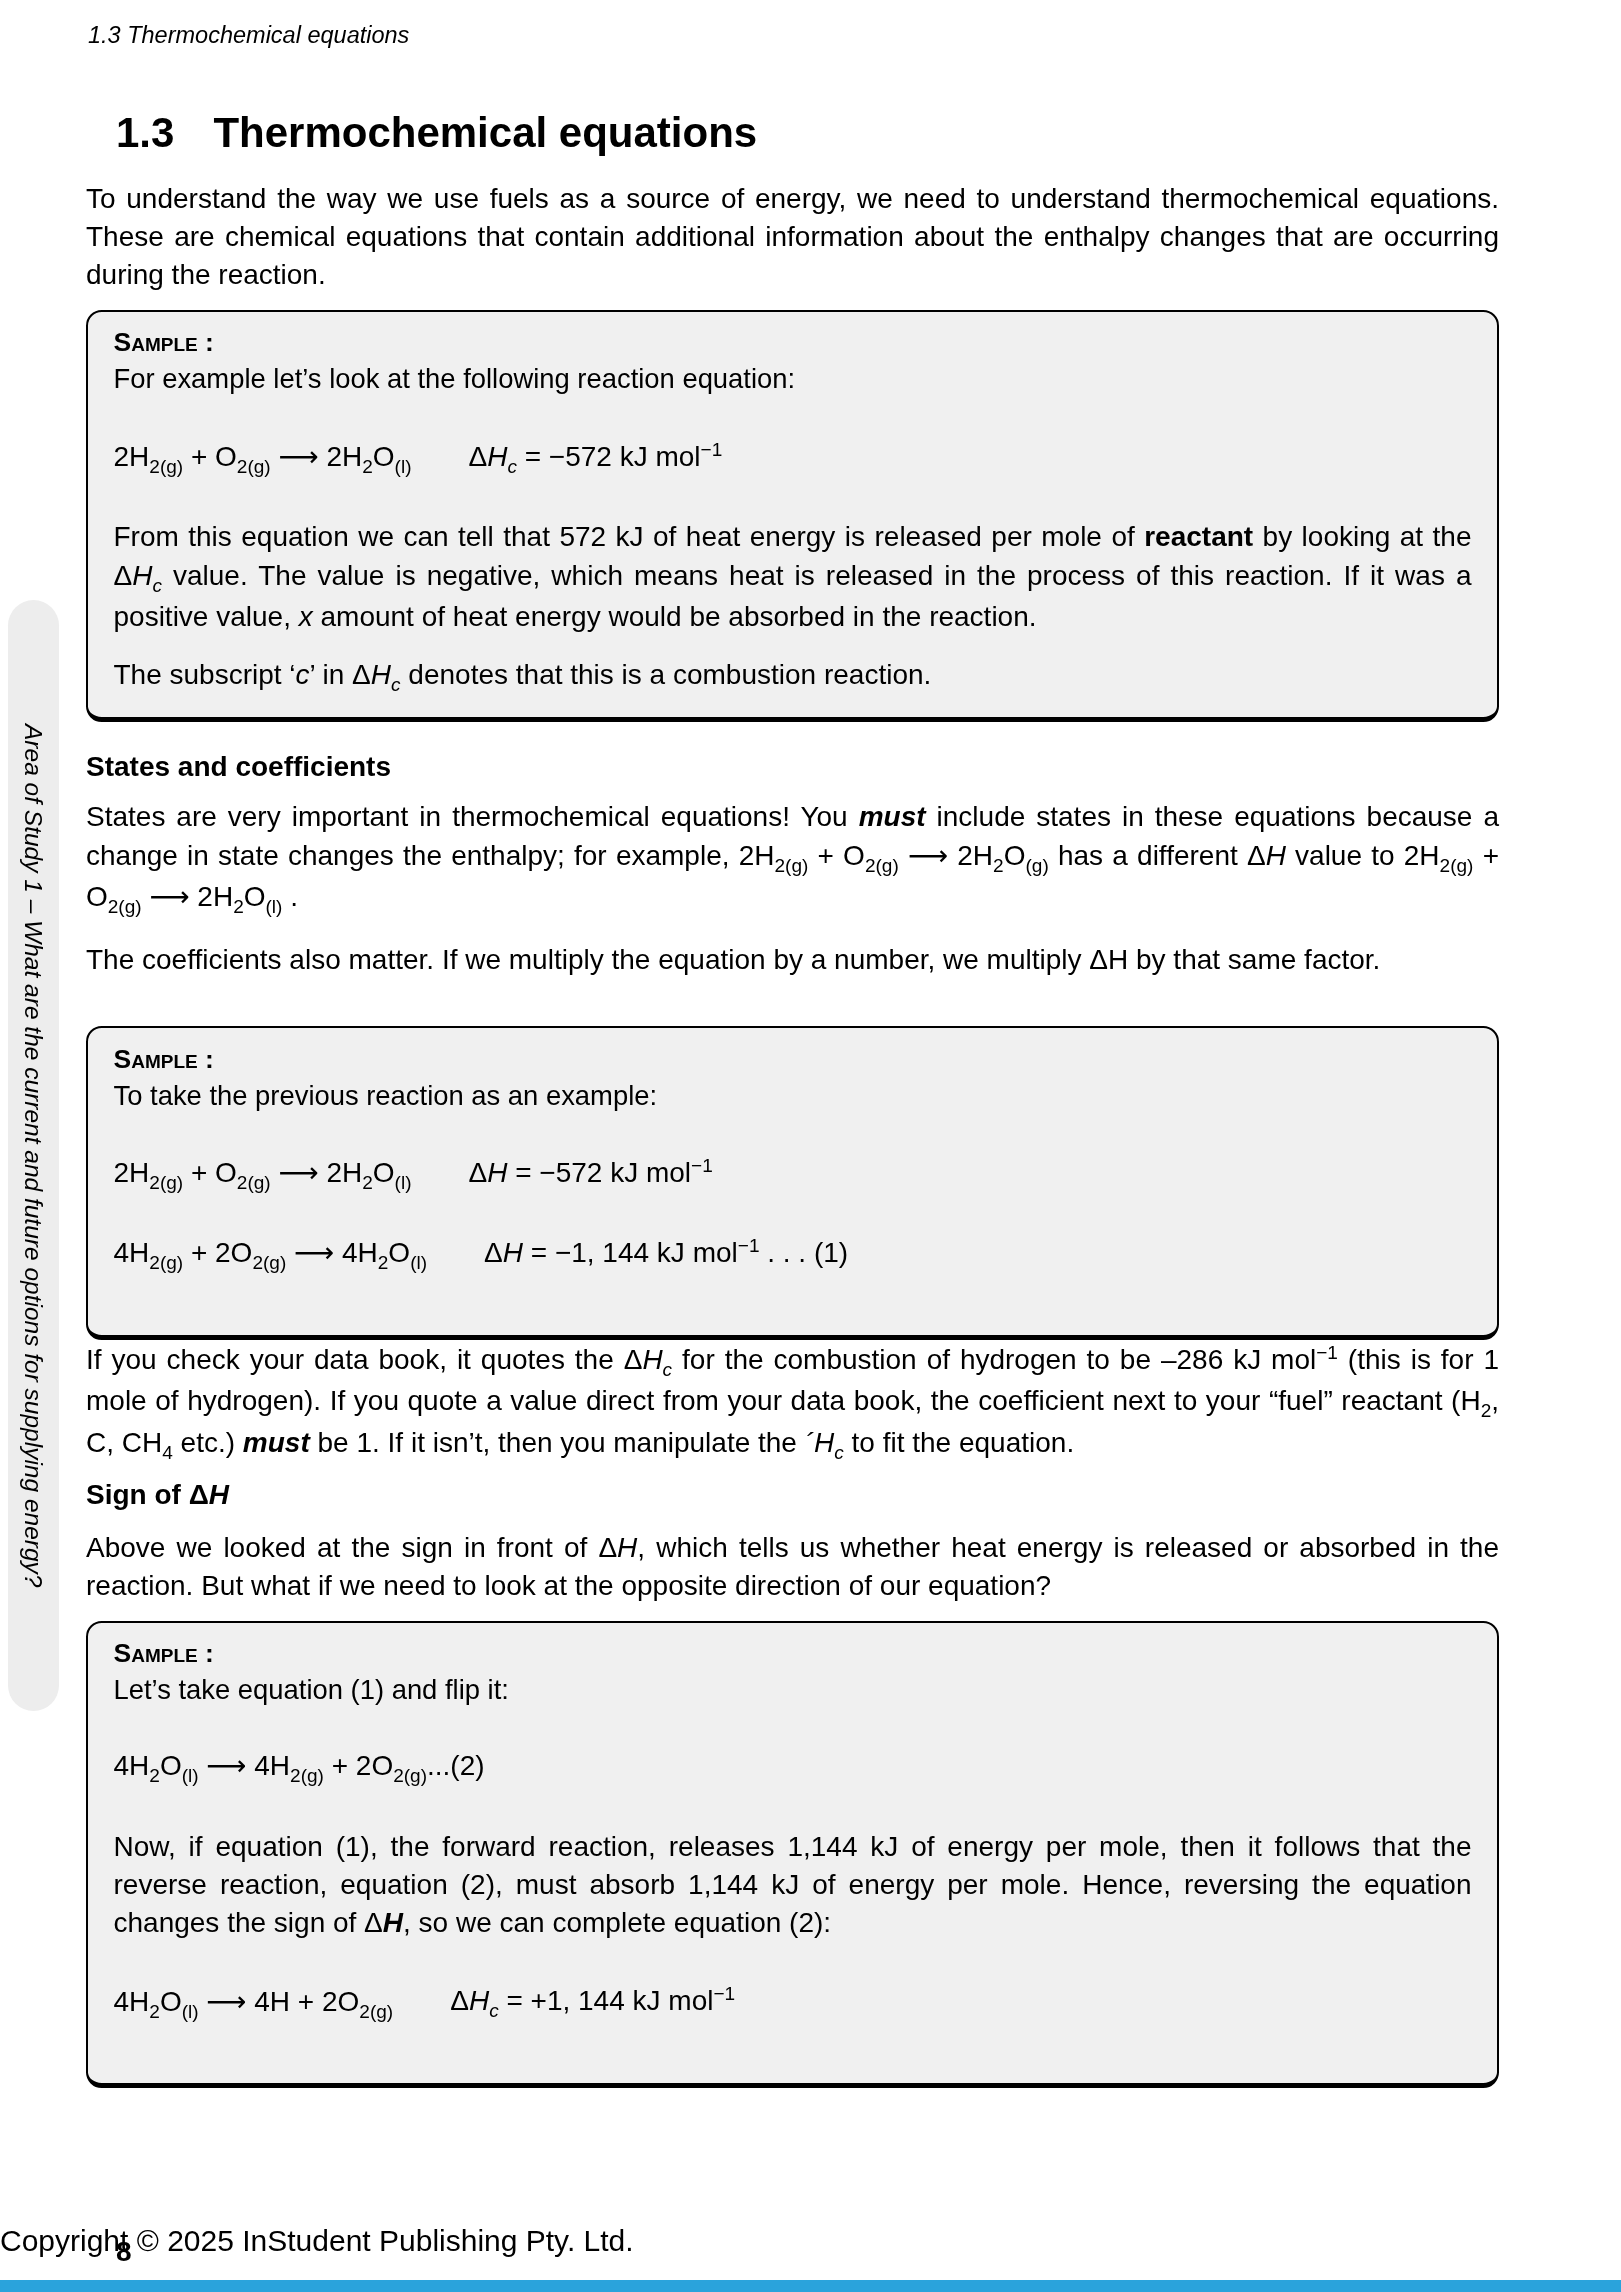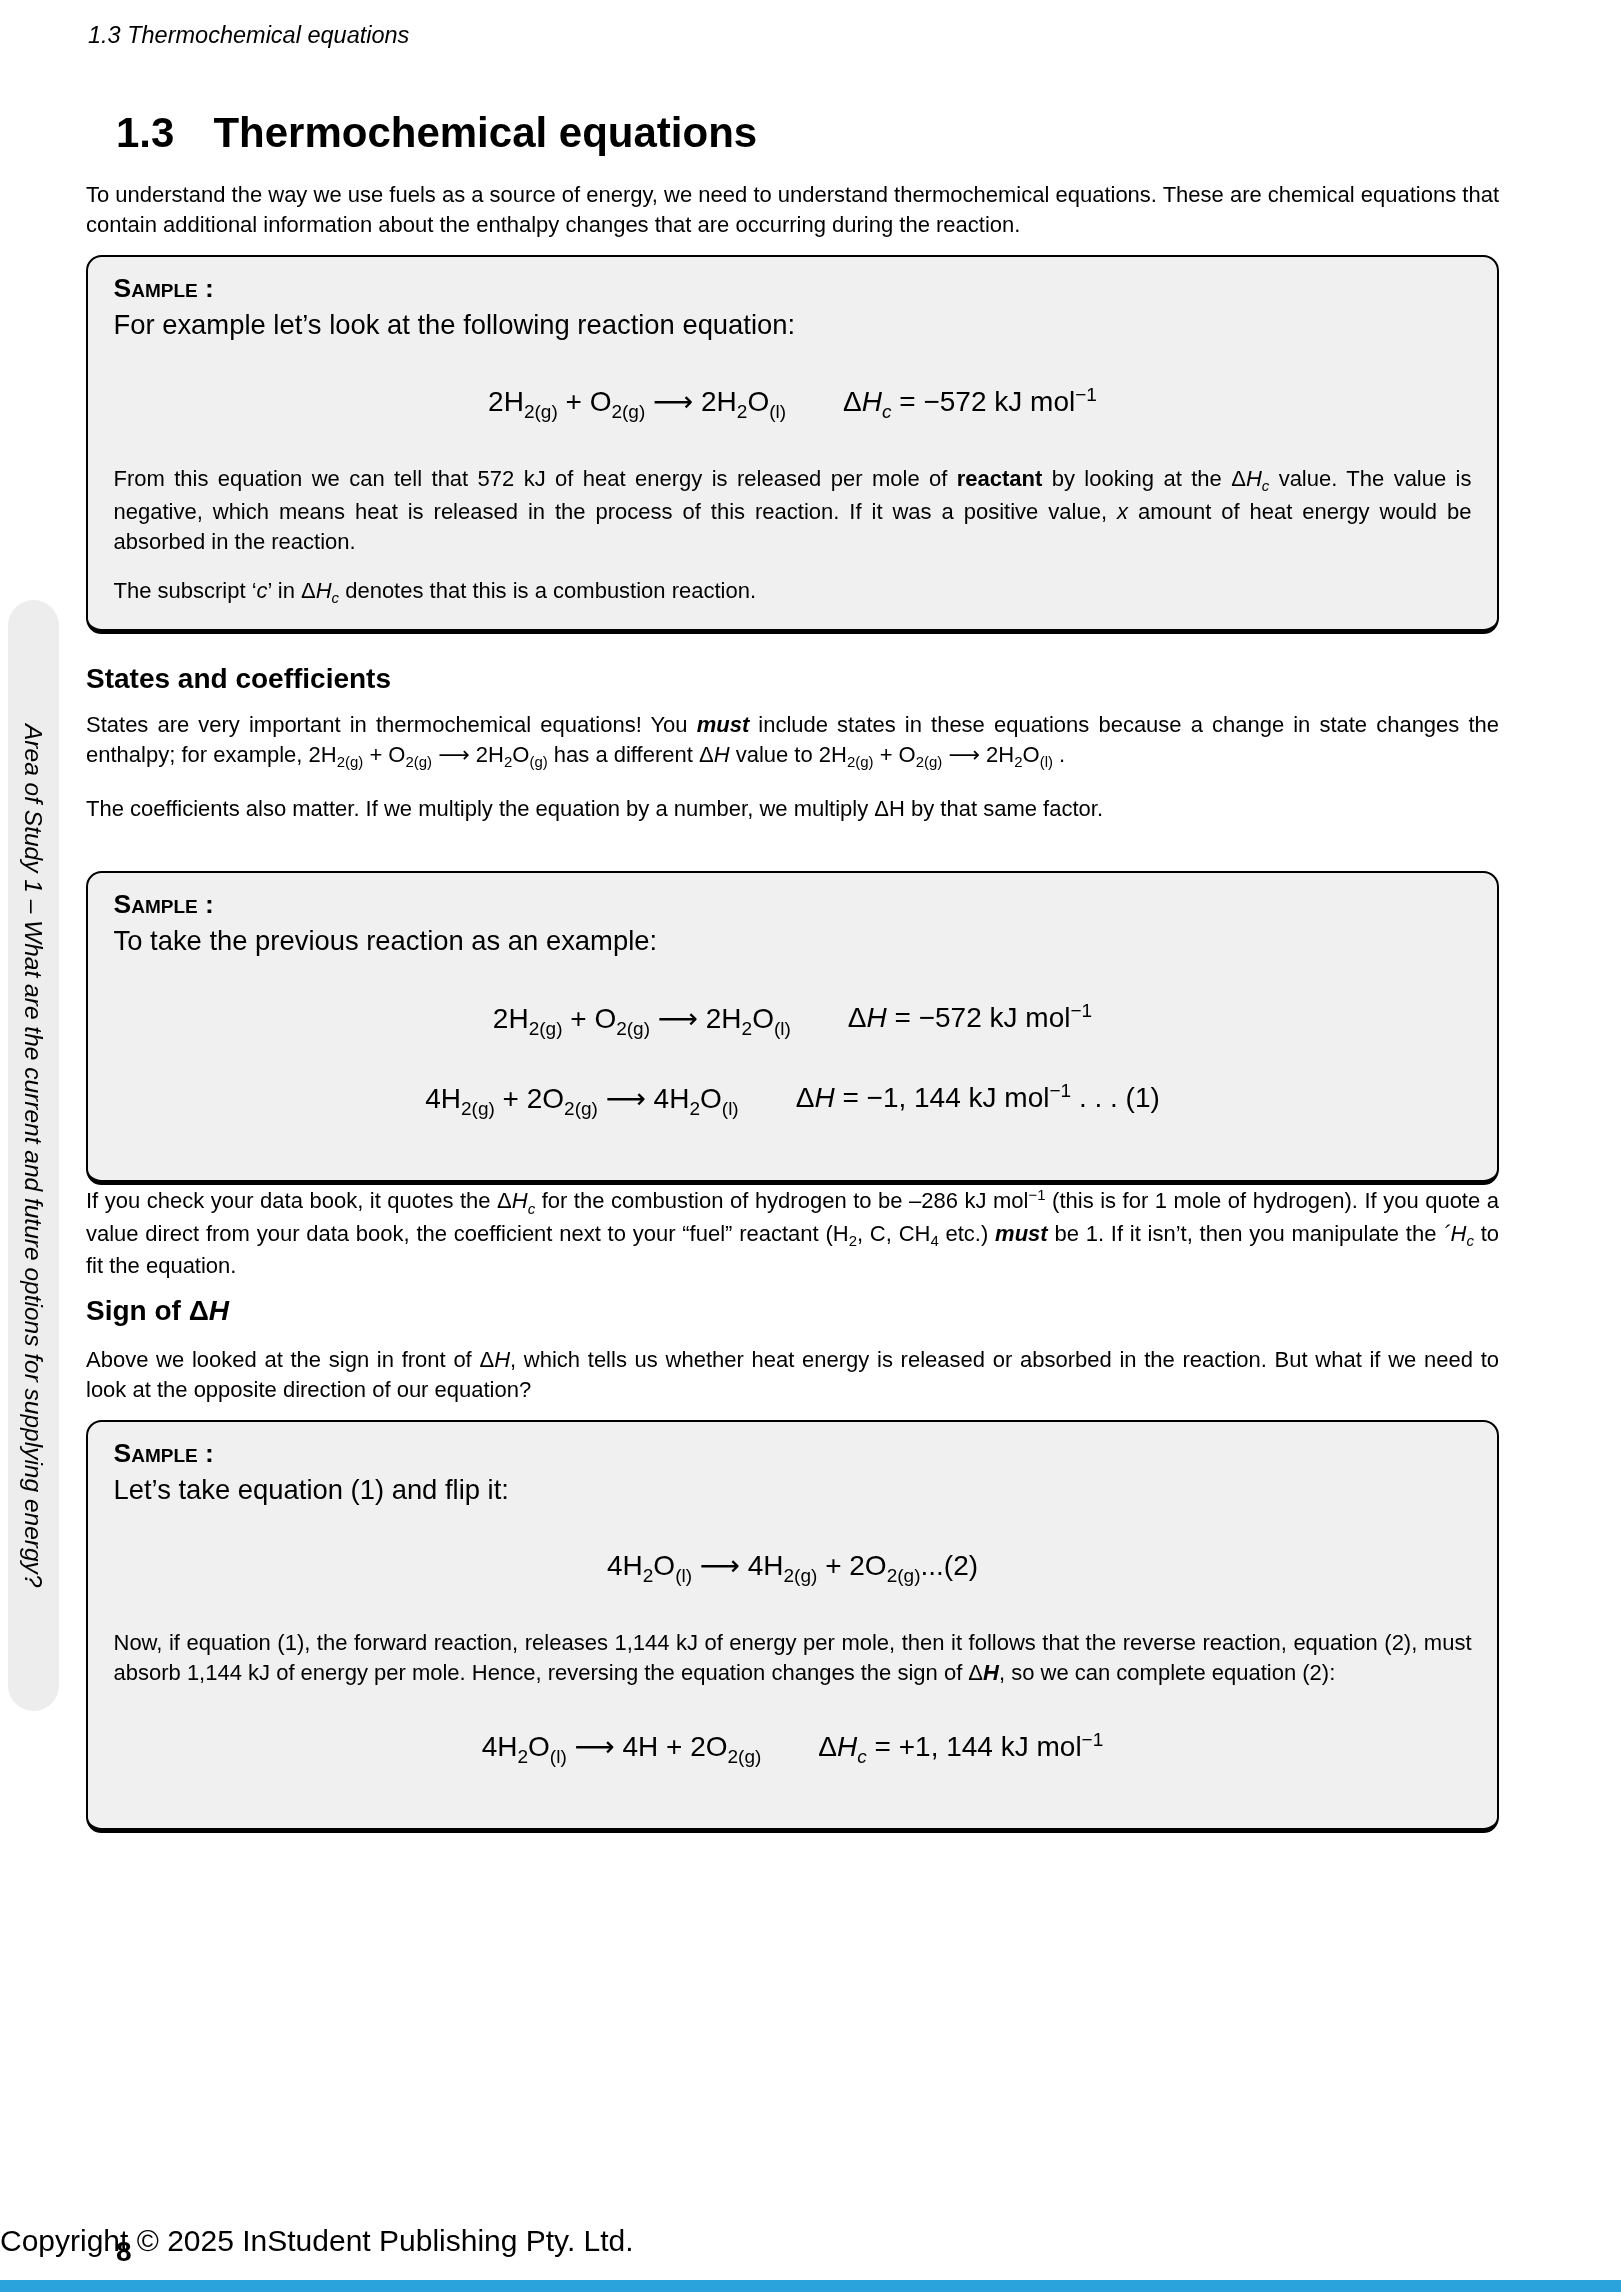--- a/index.html
+++ b/index.html
@@ -11,36 +11,36 @@
     position:absolute;top:21.6px;left:88px;font-style:italic;font-size:23.5px;
   }
   .main-col{
     position:absolute;left:86px;top:0;width:1413px;
   }
   h1.page-title{
     margin:110px 0 0 0;font-size:42px;font-weight:bold;line-height:1.1;
   }
   h1 .title-num{margin-right:39px;margin-left:30px;}
   .para{
-    font-size:22px;line-height:1.36;text-align:justify;margin:0;
+    font-size:28px;line-height:1.36;text-align:justify;margin:0;
   }
   .intro{margin-top:23.5px;}
   .sample-box{
     background:#f0f0f0;border:2.9px solid #000;border-bottom-width:5.9px;
     border-radius:15.7px;padding:11.8px 25.5px 19.6px 25.5px;box-sizing:border-box;
   }
   .box1{margin-top:15.7px;}
   .box2{margin-top:47px;}
   .box3{margin-top:15.7px;}
   .sample-label{
     font-variant:small-caps;font-weight:bold;font-size:26.5px;margin:3.9px 0 2px 0;
   }
   .box-line{font-size:27.4px;line-height:1.36;margin:2px 0;}
   .equation{
-    text-align:center;font-size:28px;margin:41px 0;white-space:nowrap;
+    text-align:left;font-size:28px;margin:41px 0;white-space:nowrap;
   }
   .equation .eq-rhs{display:inline-block;margin-left:57px;}
   sub{font-size:68%;}
   sup{font-size:68%;}
   .box-para{margin-top:25.5px;}
   .box-note{margin-top:19.6px;}
   h2.section-heading{
     font-size:28px;font-weight:bold;margin:29px 0 0 0;
   }
   .section-para{margin-top:15.7px;}

